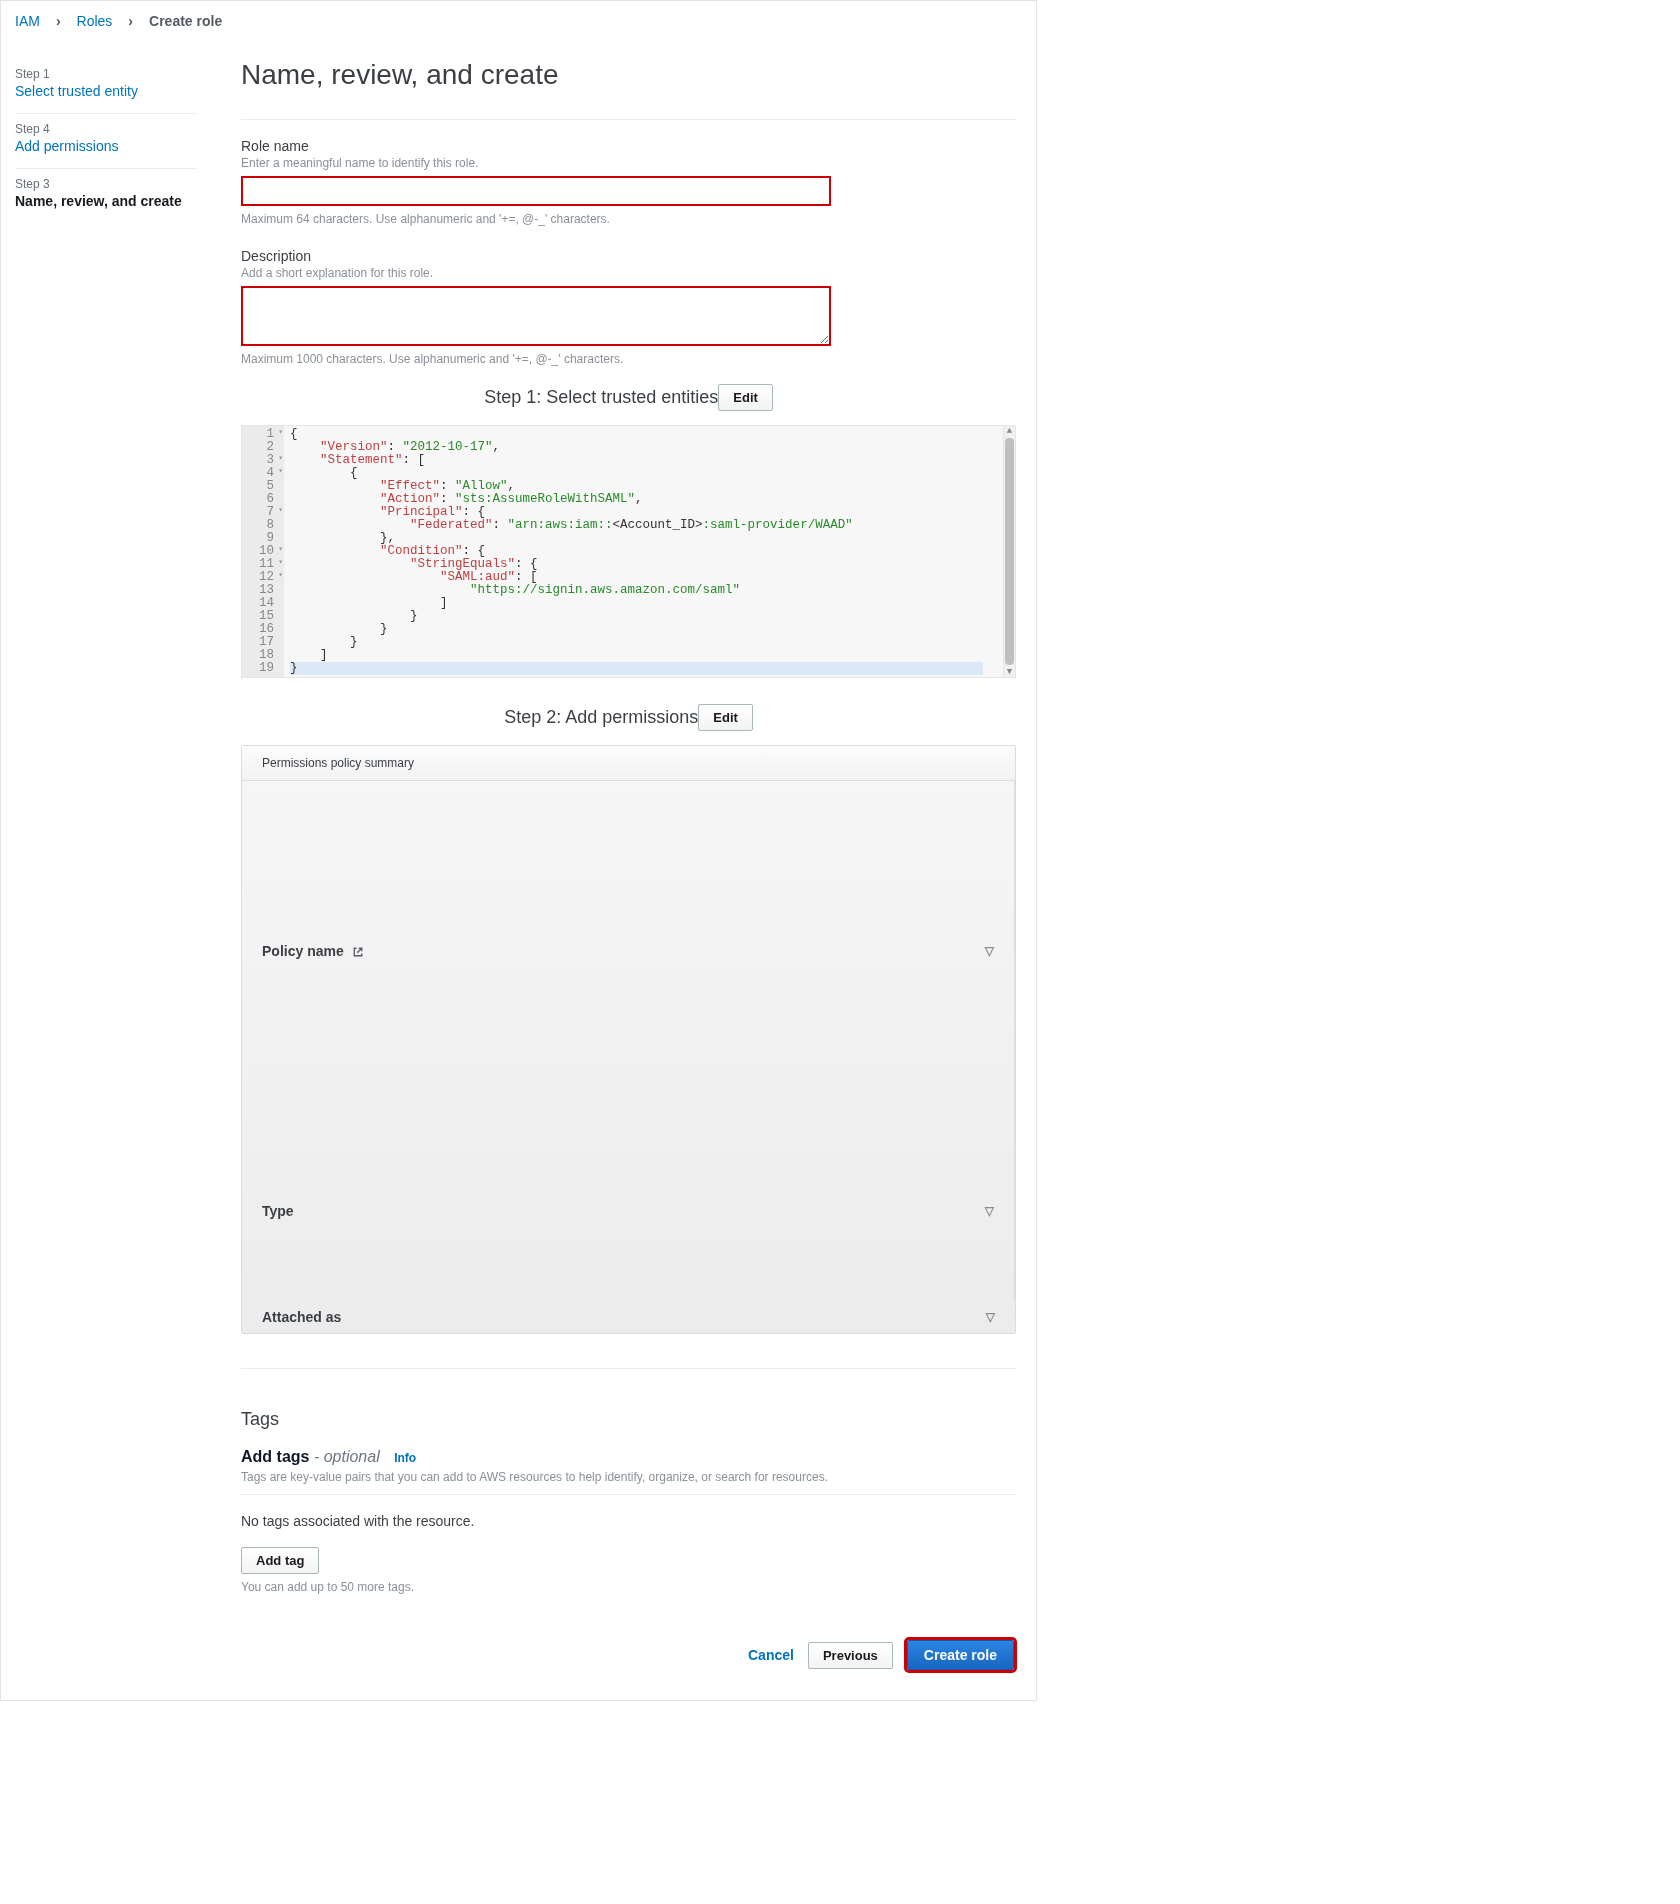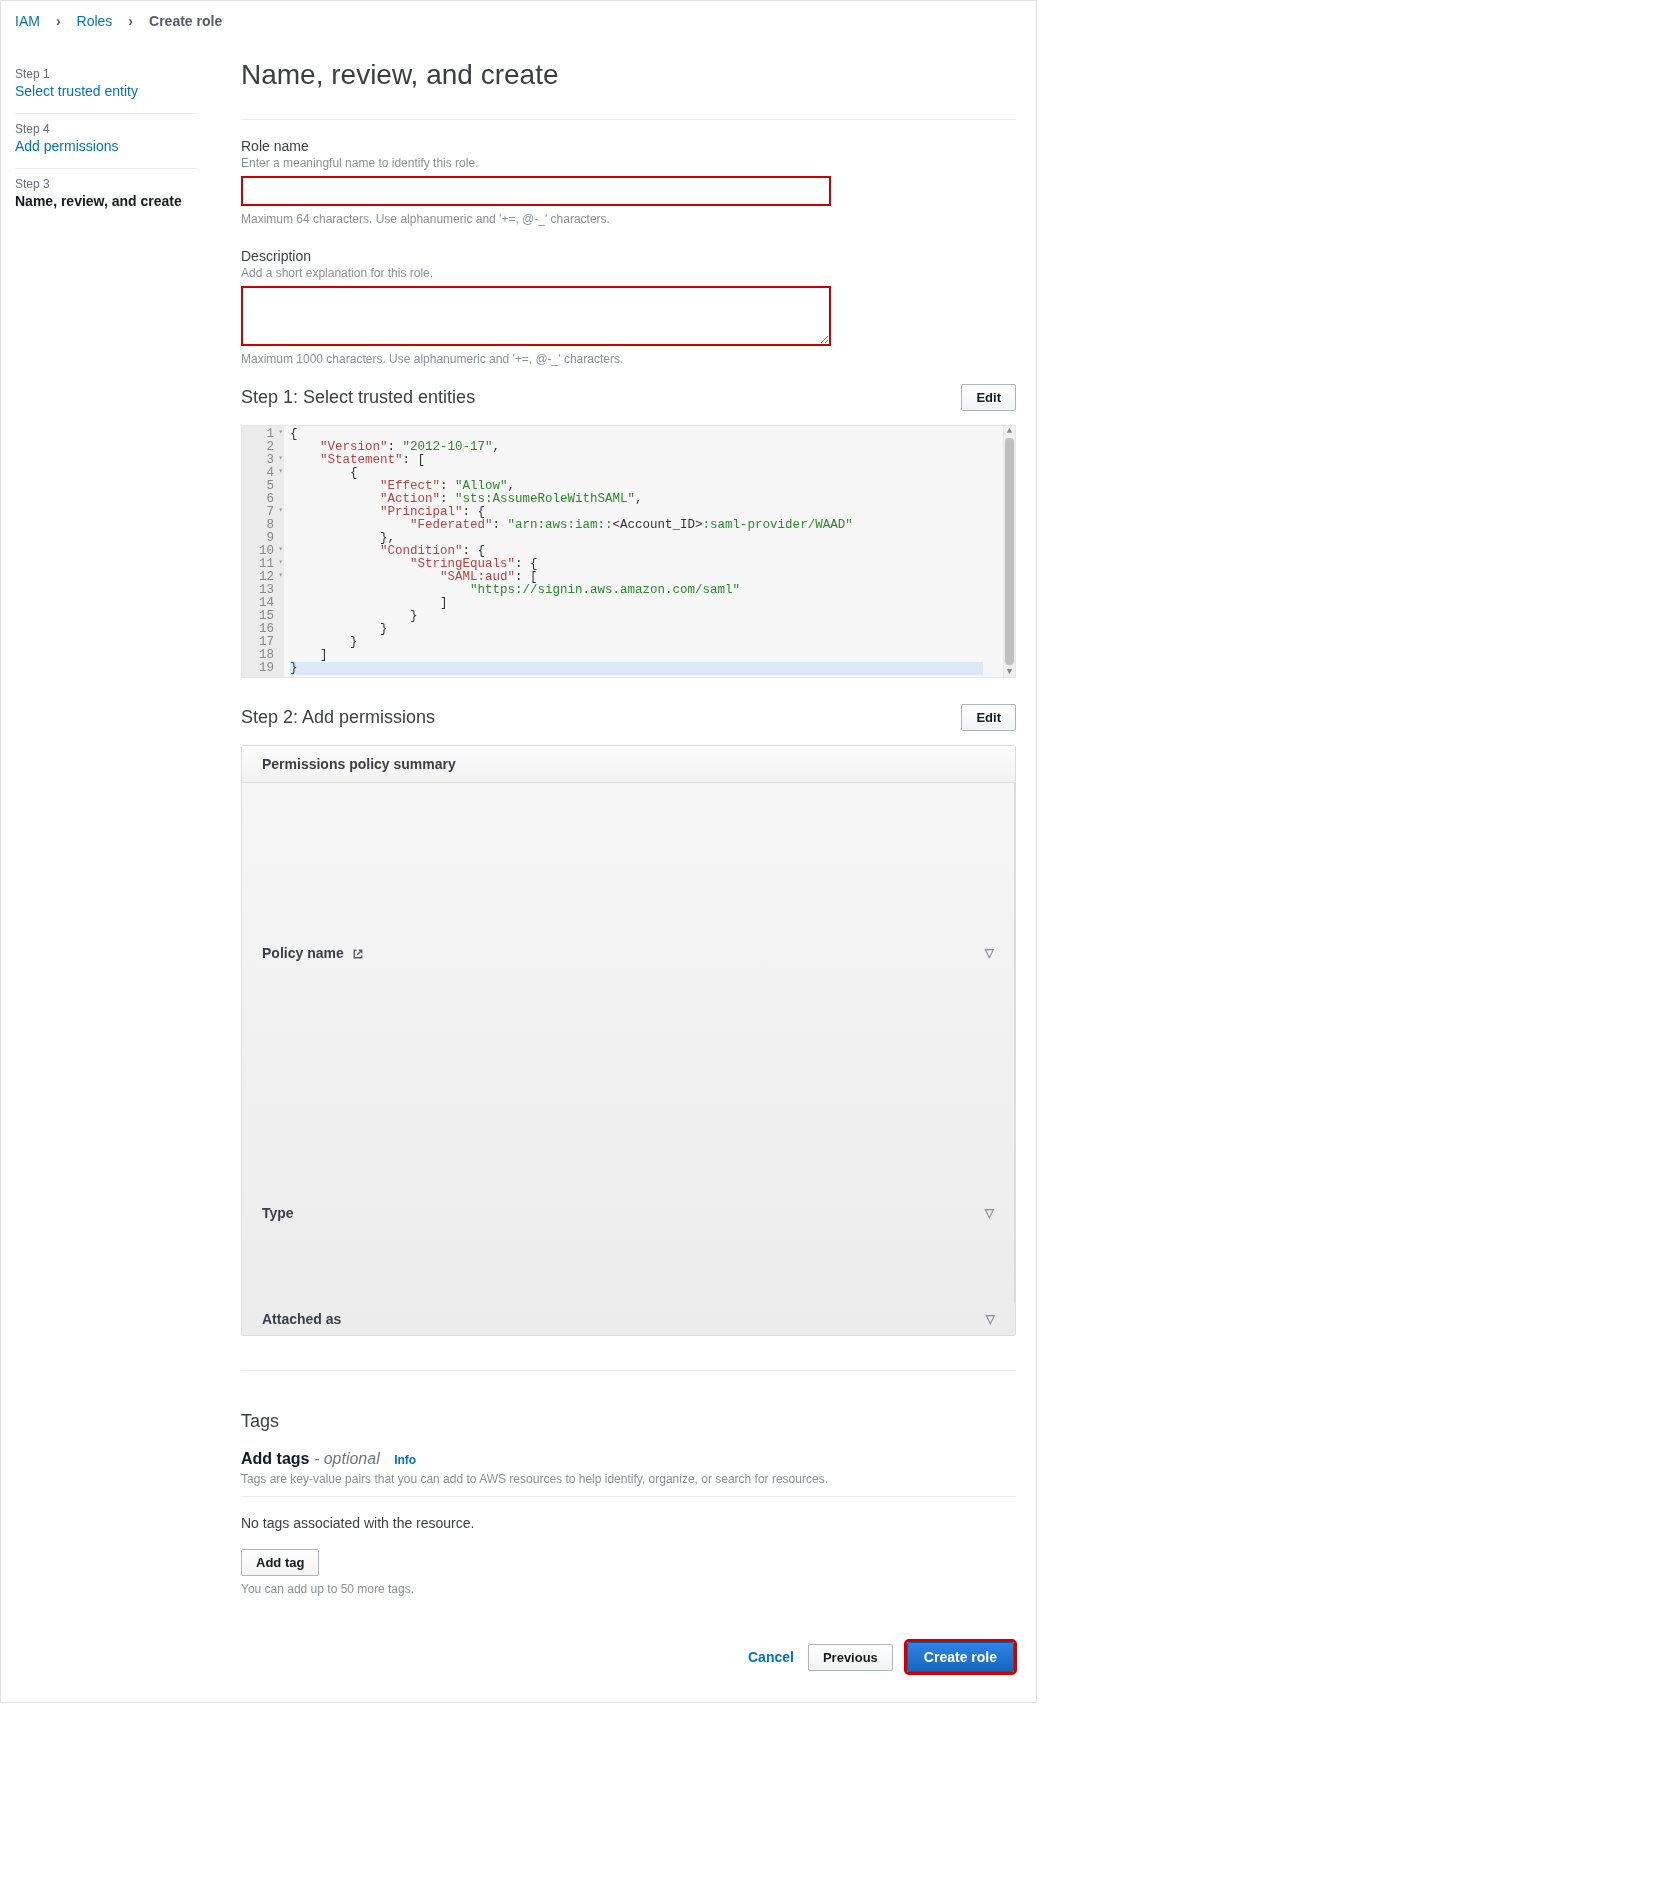--- a/index.html
+++ b/index.html
@@ -60,21 +60,21 @@
     font-family: inherit;
     font-size: 14px;
     margin-top: 6px;
     background: #fff;
   }
   .inp { height: 30px; }
   .txa { height: 60px; resize: both; }
 
   .step-row {
     display: flex;
-    justify-content: space-between;
+    justify-content: center;
     align-items: center;
     margin-top: 18px;
   }
   .step-title { font-size: 18px; font-weight: 400; color: #3b3f45; }
 
   .btn {
     background: linear-gradient(#fff,#f3f3f3);
     border: 1px solid #aab7b8;
     padding: 5px 14px;
     font-weight: 700;
@@ -134,23 +134,22 @@
   
   .perm-box {
     margin-top: 14px;
     border: 1px solid #dcdcdc;
     border-radius: 2px;
   }
   .perm-head {
     background: linear-gradient(#fcfcfc,#f2f2f2);
     border-bottom: 1px solid #dcdcdc;
     padding: 10px 20px;
-    font-size: 14px;
+    font-size: 12px;
     color: #3b3f45;
-    font-weight: bold;
   }
   .perm-cols {
     display: flex;
     background: linear-gradient(#f6f6f6,#ececec);
     flex-direction: column;
   }
   .perm-col {
     display: flex;
     justify-content: space-between;
     align-items: center;

